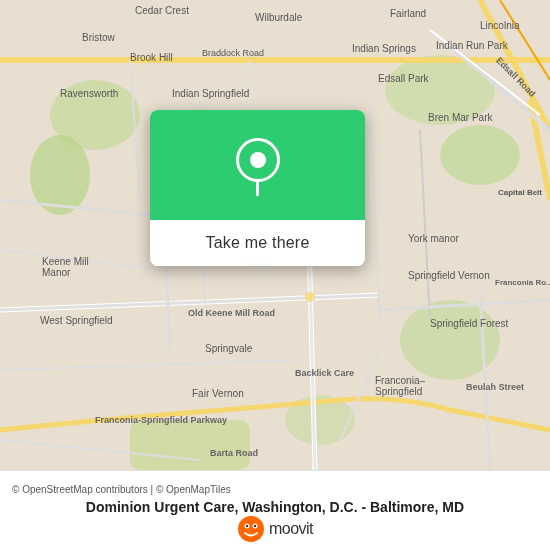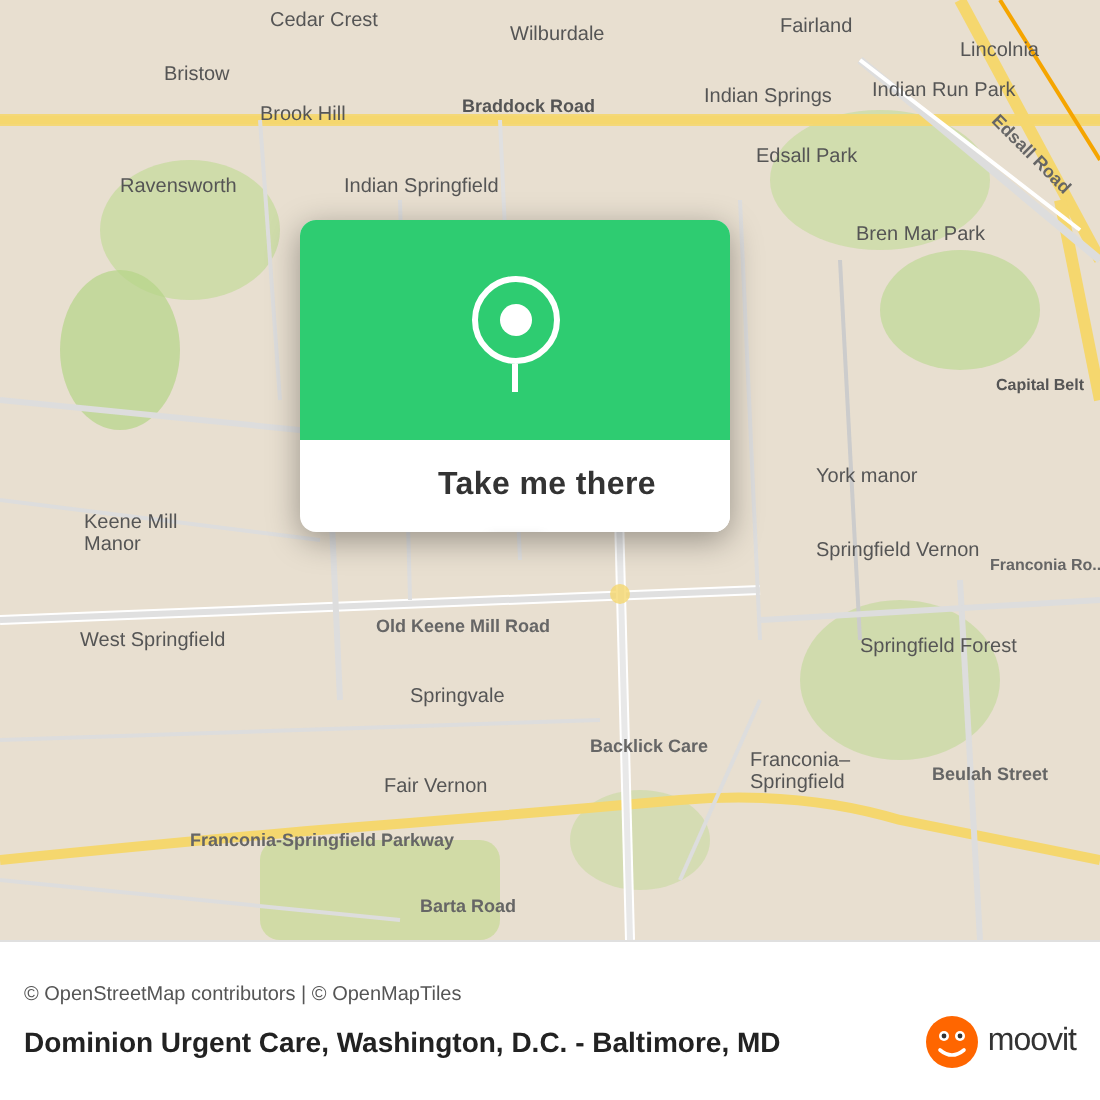--- a/index.html
+++ b/index.html
@@ -73,26 +73,25 @@
       margin: 0 auto;
     }
 
     #take-me-there-btn {
       display: block;
       width: 100%;
       padding: 14px 10px;
       background: white;
       border: none;
       font-size: 16px;
-      font-weight: 700;
+      font-weight: 400;
       color: #333;
       text-align: center;
       cursor: pointer;
       letter-spacing: 0.2px;
-      margin-left: 16px;
     }
 
     
     #popup-card::after {
       content: '';
       position: absolute;
       bottom: -14px;
       left: 50%;
       transform: translateX(-50%);
       border-left: 14px solid transparent;
@@ -116,20 +115,21 @@
     #copyright-text {
       font-size: 10px;
       color: #555;
       margin-bottom: 4px;
     }
 
     #location-name-row {
       display: flex;
       align-items: center;
       justify-content: space-between;
+      flex-direction: column;
     }
 
     #location-name {
       font-size: 14px;
       font-weight: 600;
       color: #222;
       flex: 1;
     }
 
     #moovit-logo {
@@ -231,21 +231,21 @@
     <circle cx="310" cy="297" r="5" fill="#f5d76e" opacity="0.8"></circle>
     <circle cx="272" cy="215" r="4" fill="#f0f0f0" opacity="0.8"></circle>
   </svg>
 
   <span class="map-label" style="top:5px;left:135px">Cedar Crest</span>
   <span class="map-label" style="top:12px;left:255px">Wilburdale</span>
   <span class="map-label" style="top:8px;left:390px">Fairland</span>
   <span class="map-label" style="top:20px;left:480px">Lincolnia</span>
   <span class="map-label" style="top:32px;left:82px">Bristow</span>
   <span class="map-label" style="top:52px;left:130px">Brook Hill</span>
-  <span class="map-label-road" style="top:48px;left:231px;font-weight:700;color:#555">Braddock Road</span>
+  <span class="map-label-road" style="top:48px;left:202px;font-weight:400;color:#555">Braddock Road</span>
   <span class="map-label" style="top:43px;left:352px">Indian Springs</span>
   <span class="map-label" style="top:40px;left:436px">Indian Run Park</span>
   <span class="map-label" style="top:88px;left:60px">Ravensworth</span>
   <span class="map-label" style="top:88px;left:172px">Indian Springfield</span>
   <span class="map-label" style="top:73px;left:378px">Edsall Park</span>
   <span class="map-label" style="top:112px;left:428px">Bren Mar Park</span>
   <span class="map-label-road" style="top:72px;left:490px;transform:rotate(45deg);font-size:9px;color:#666">Edsall Road</span>
   <span class="map-label-road" style="top:188px;left:498px;font-size:8px;color:#555">Capital Belt</span>
   <span class="map-label" style="top:233px;left:408px">York manor</span>
   <span class="map-label" style="top:270px;left:408px">Springfield Vernon</span>

